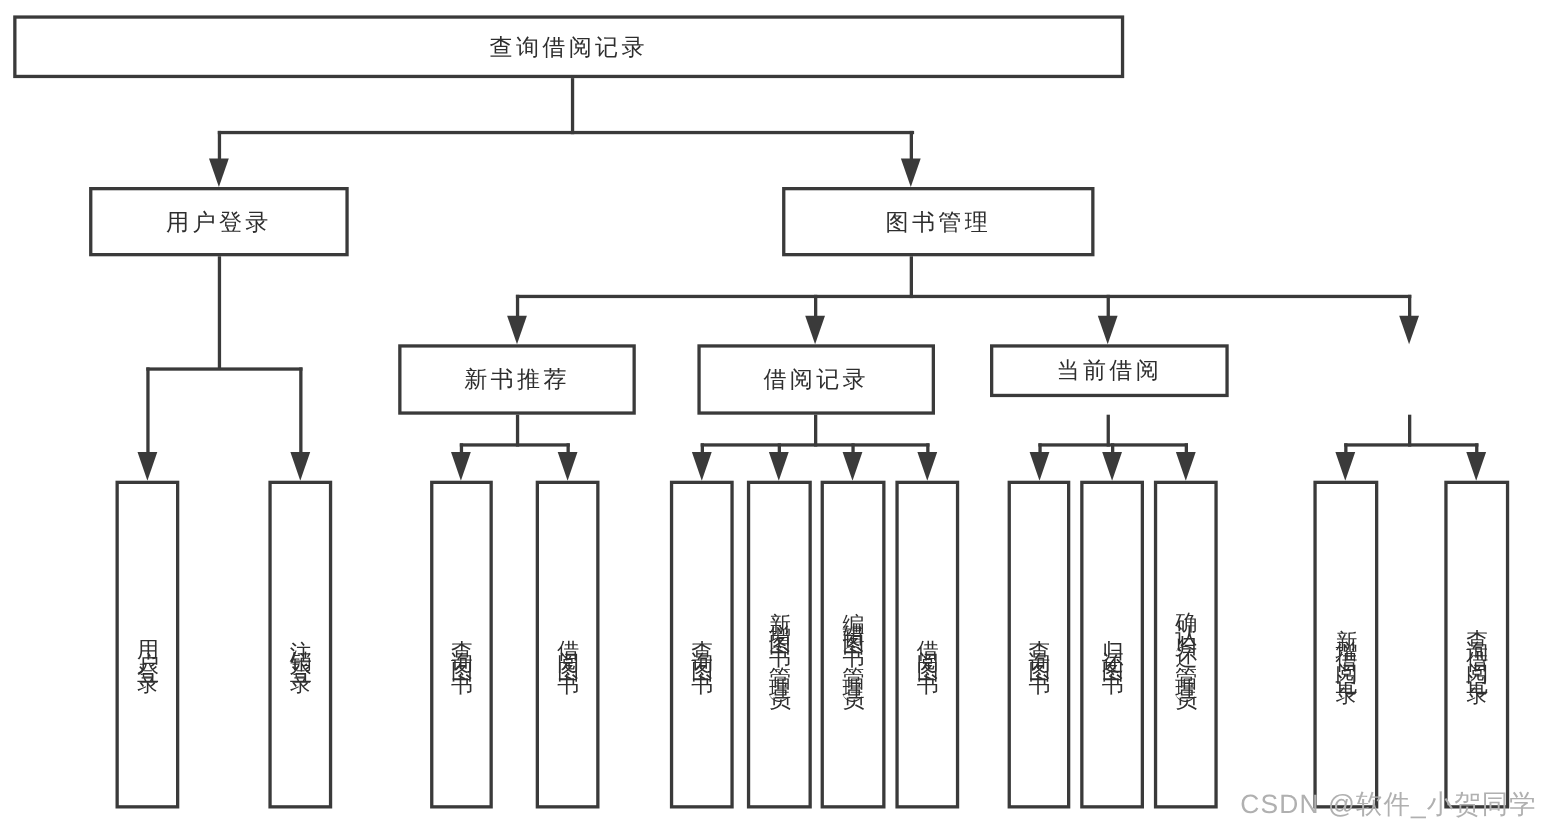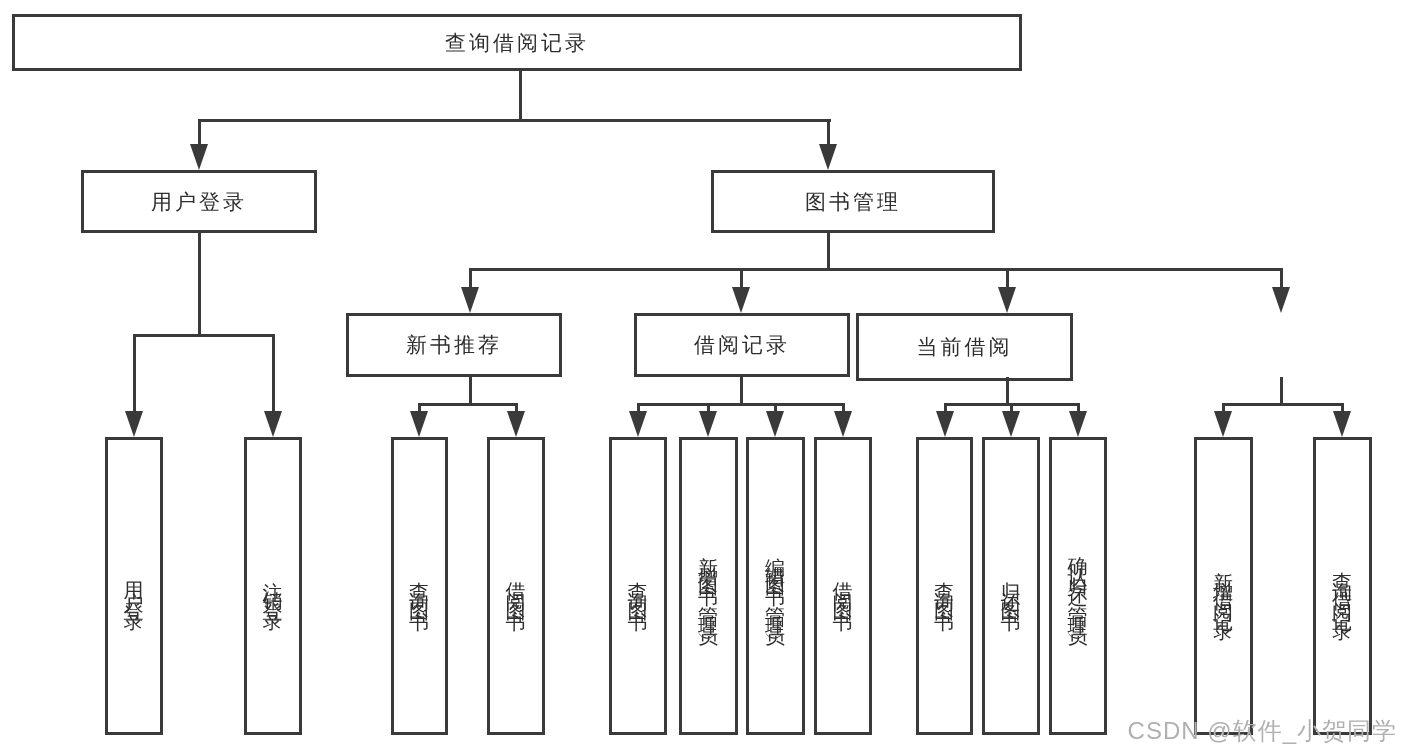--- a/index.html
+++ b/index.html
@@ -92,27 +92,27 @@
   <div class="hline" style="left:469px; top:268px; width:814px;"></div>
   <div class="vline" style="left:469px; top:268px; height:21px;"></div>
   <div class="vline" style="left:740px; top:268px; height:21px;"></div>
   <div class="vline" style="left:1006px; top:268px; height:21px;"></div>
   <div class="vline" style="left:1280px; top:268px; height:21px;"></div>
   <div class="arrow" style="left:461px; top:287px;"></div>
   <div class="arrow" style="left:732px; top:287px;"></div>
   <div class="arrow" style="left:998px; top:287px;"></div>
   <div class="arrow" style="left:1272px; top:287px;"></div>
 
-  <div class="node h" style="left:346px; top:313px; width:216px; height:64px;">
+  <div class="node h" style="left:362px; top:313px; width:216px; height:64px;">
     <span class="lbl">新书推荐</span>
   </div>
   <div class="node h" style="left:634px; top:313px; width:216px; height:64px;">
     <span class="lbl">借阅记录</span>
   </div>
-  <div class="node h" style="left:856px; top:313px; width:217px; height:68px;">
+  <div class="node h" style="left:900px; top:313px; width:217px; height:48px;">
     <span class="lbl">当前借阅</span>
   </div>
 
   <div class="vline" style="left:469px; top:377px; height:29px;"></div>
   <div class="hline" style="left:418px; top:403px; width:100px;"></div>
   <div class="vline" style="left:418px; top:403px; height:10px;"></div>
   <div class="vline" style="left:515px; top:403px; height:10px;"></div>
   <div class="arrow" style="left:410px; top:411px;"></div>
   <div class="arrow" style="left:507px; top:411px;"></div>
 

